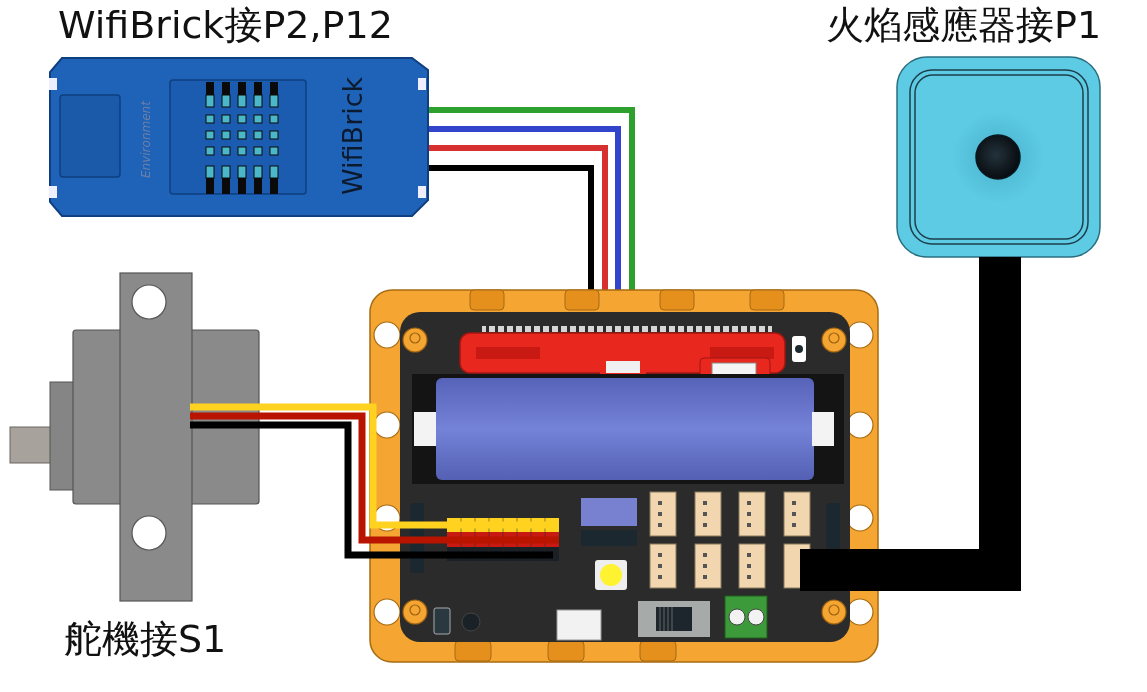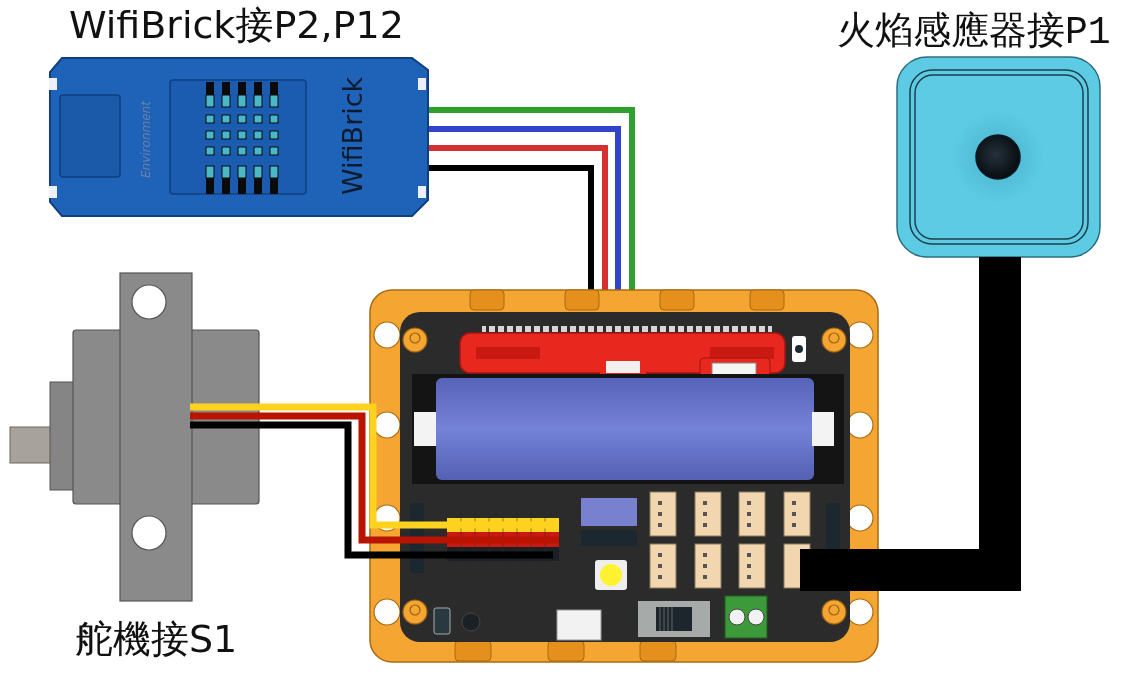--- a/index.html
+++ b/index.html
@@ -1,19 +1,19 @@
 <!DOCTYPE html>
 <html><head>
 <meta charset="utf-8">
 <style>
   html,body{margin:0;padding:0;background:#ffffff;}
   body{width:1147px;height:692px;position:relative;overflow:hidden;font-family:"DejaVu Sans",sans-serif;}
-  .label{position:absolute;color:#111;font-family:"DejaVu Sans",sans-serif;font-size:38px;line-height:1;white-space:nowrap;margin-left:11px;}
+  .label{position:absolute;color:#111;font-family:"DejaVu Sans",sans-serif;font-size:38px;line-height:1;white-space:nowrap;}
   #lbl-wifi{left:58px;top:6px;}
-  #lbl-flame{left:826px;top:14px;font-family:Liberation Mono, monospace;}
+  #lbl-flame{left:826px;top:6px;}
   #lbl-servo{left:64px;top:620px;}
   svg{position:absolute;left:0;top:0;}
   .wbtext{font-family:"DejaVu Sans",sans-serif;}
 </style>
 </head>
 <body>
 
 <div class="label" id="lbl-wifi">WifiBrick接P2,P12</div>
 <div class="label" id="lbl-flame">火焰感應器接P1</div>
 <div class="label" id="lbl-servo">舵機接S1</div>

